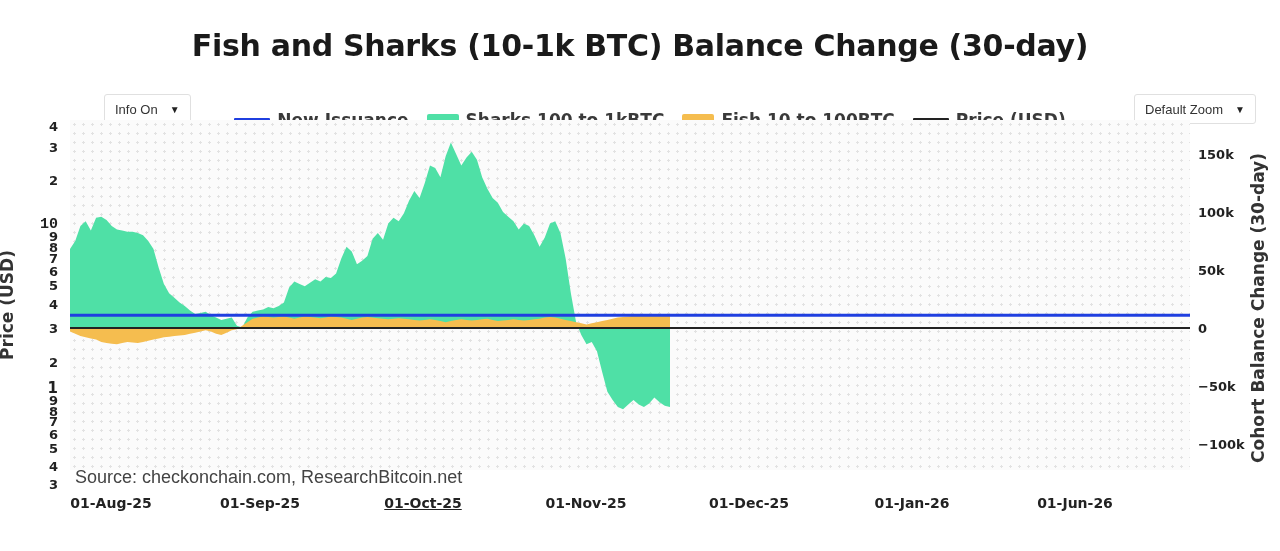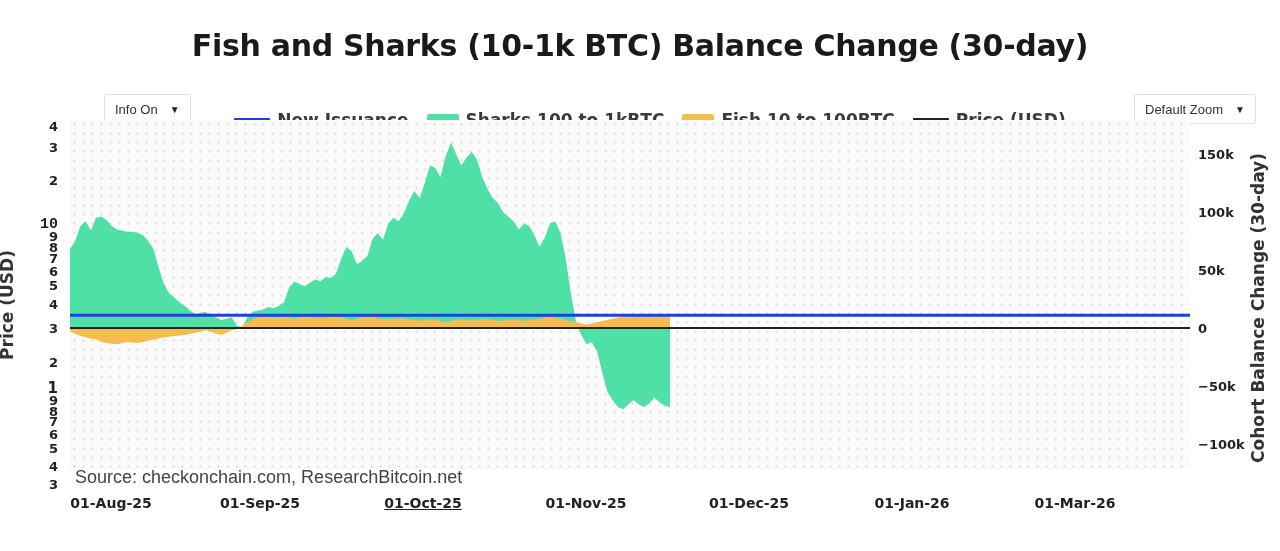--- a/index.html
+++ b/index.html
@@ -188,21 +188,21 @@
       <div class="tick tick-right" style="left: 1198px; top: 386px;">−50k</div>
       <div class="tick tick-right" style="left: 1198px; top: 444px;">−100k</div>
     </div>
   <div id="ticks-x">
       <div class="tick-x" style="left: 111px; top: 495px;">01-Aug-25</div>
       <div class="tick-x" style="left: 260px; top: 495px;">01-Sep-25</div>
       <div class="tick-x" style="left: 423px; top: 495px; text-decoration: underline;">01-Oct-25</div>
       <div class="tick-x" style="left: 586px; top: 495px;">01-Nov-25</div>
       <div class="tick-x" style="left: 749px; top: 495px;">01-Dec-25</div>
       <div class="tick-x" style="left: 912px; top: 495px; text-align: right;">01-Jan-26</div>
-      <div class="tick-x" style="left: 1075px; top: 495px;">01-Mar-26</div>
+      <div class="tick-x" style="left: 1075px; top: 495px;">01-Jun-26</div>
     </div>
 
   <div class="axis-title" id="ylabel-left">Price (USD)</div>
   <div class="axis-title" id="ylabel-right">Cohort Balance Change (30-day)</div>
 
 
   <div class="source">Source: checkonchain.com, ResearchBitcoin.net</div>
 
 </div>
 

